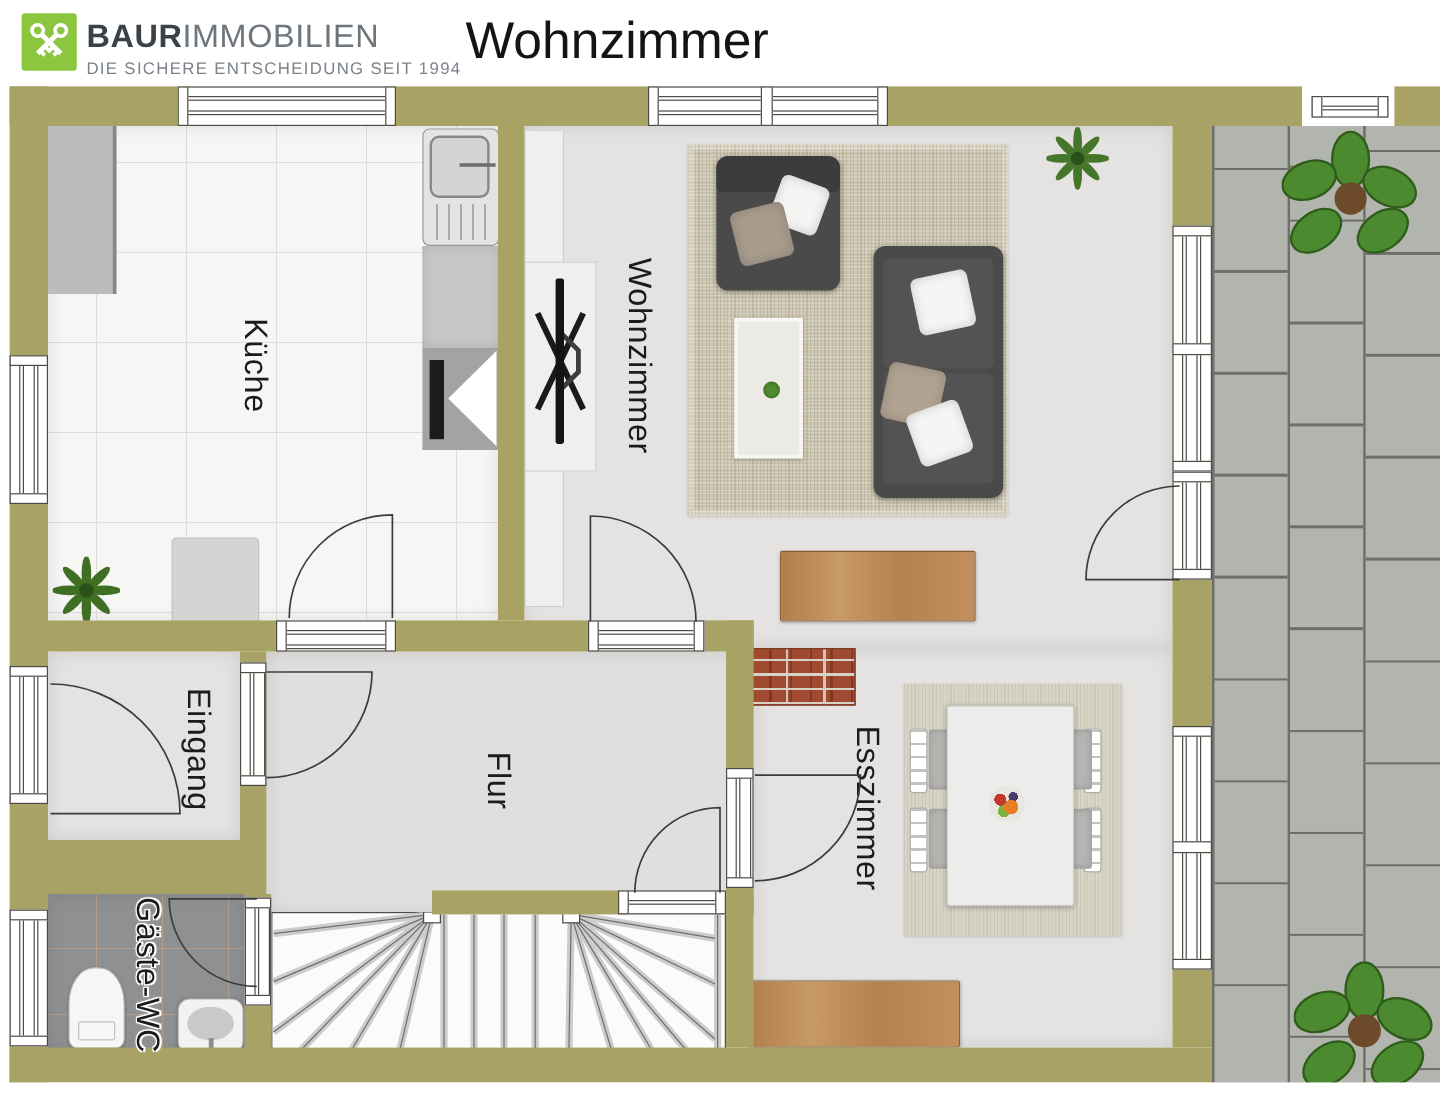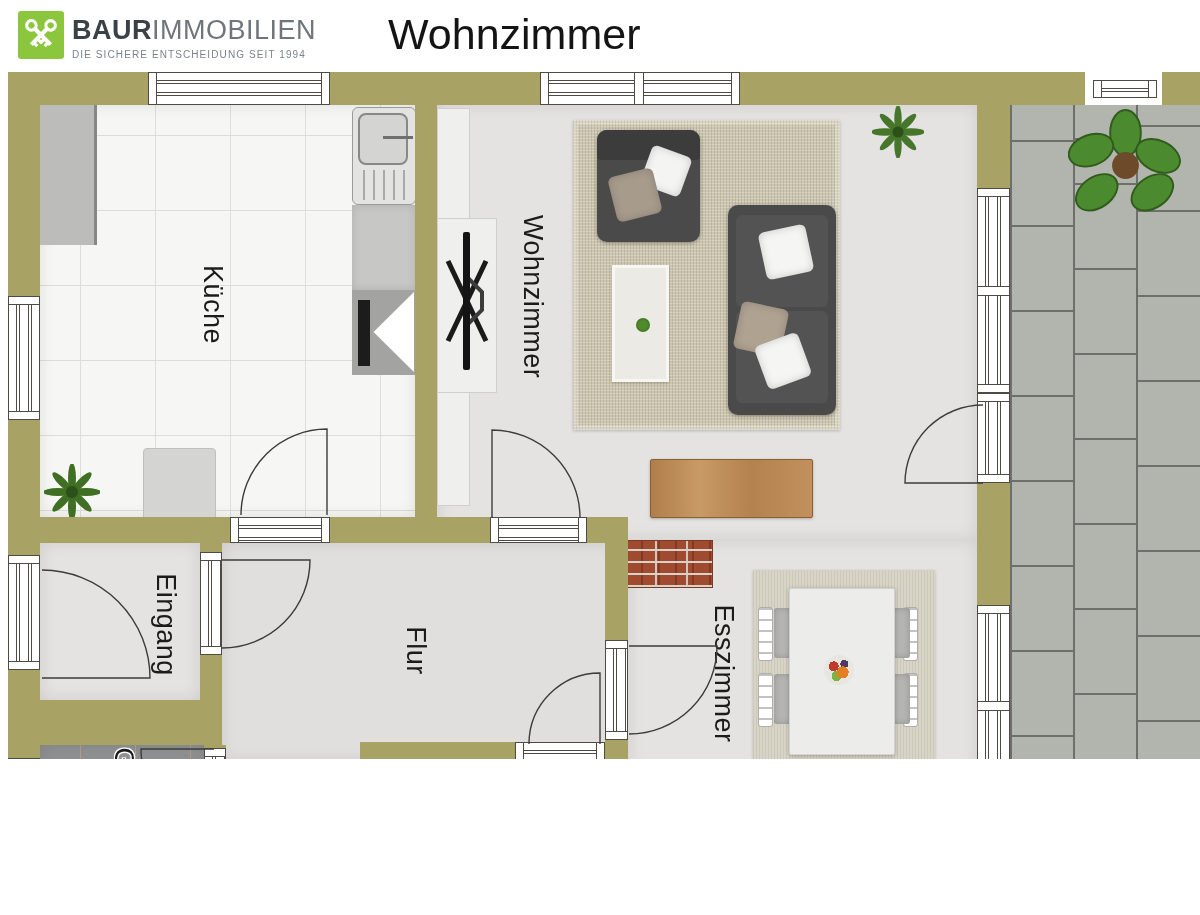--- a/index.html
+++ b/index.html
@@ -1,25 +1,25 @@
 <!DOCTYPE html>
 <html><head>
 <meta charset="utf-8">
 <style>
   html,body{margin:0;padding:0;background:#fff;}
   *{box-sizing:border-box;}
   body{font-family:"Liberation Sans","DejaVu Sans",sans-serif;}
-  #stage{position:relative;width:1200px;height:759px;background:#fff;overflow:hidden;}
+  #stage{position:relative;width:1200px;height:902px;background:#fff;overflow:hidden;}
   .abs{position:absolute;}
   
   #logo-box{left:18px;top:11px;width:46px;height:48px;background:#8cc63e;border-radius:3px;}
   #brand{left:72px;top:15px;font-size:27px;letter-spacing:.5px;white-space:nowrap;}
   #brand .b1{font-weight:700;color:#3a4147;}
   #brand .b2{font-weight:300;color:#6e757b;}
-  #tagline{left:72px;top:49px;font-size:10px;letter-spacing:1.1px;color:#7b828a;font-weight:400;}
+  #tagline{left:72px;top:49px;font-size:14px;letter-spacing:1.1px;color:#7b828a;font-weight:400;}
   #title{left:388px;top:10px;font-size:43px;font-weight:500;color:#141414;}
   
   .wall{position:absolute;background:#a8a365;}
   .floor{position:absolute;box-shadow:inset 0 0 16px rgba(0,0,0,.10);}
   .f-light{background:#e4e3e1;}
   .f-flur{background:#e0dfdd;}
   .f-kitchen{background:#f6f6f5;
     background-image:linear-gradient(#dedddb 1px,transparent 1px),linear-gradient(90deg,#dedddb 1px,transparent 1px);
     background-size:75px 75px;background-position:-35px -45px;}
   .f-wc{background:#8f9092;

